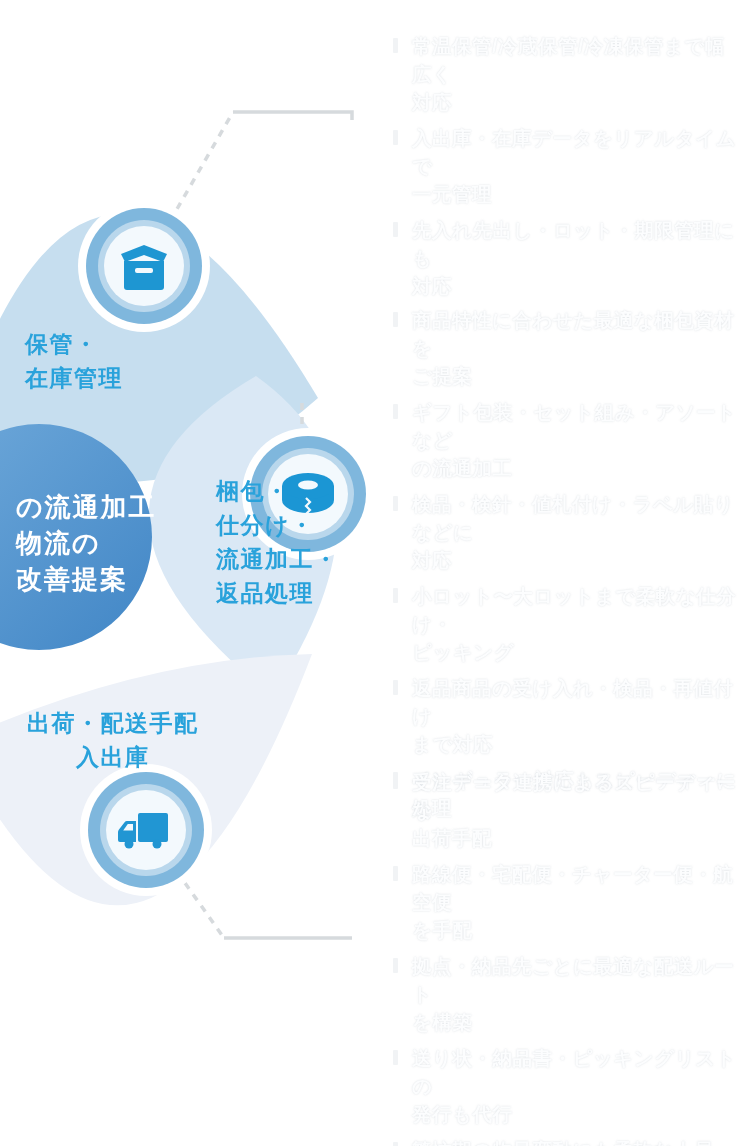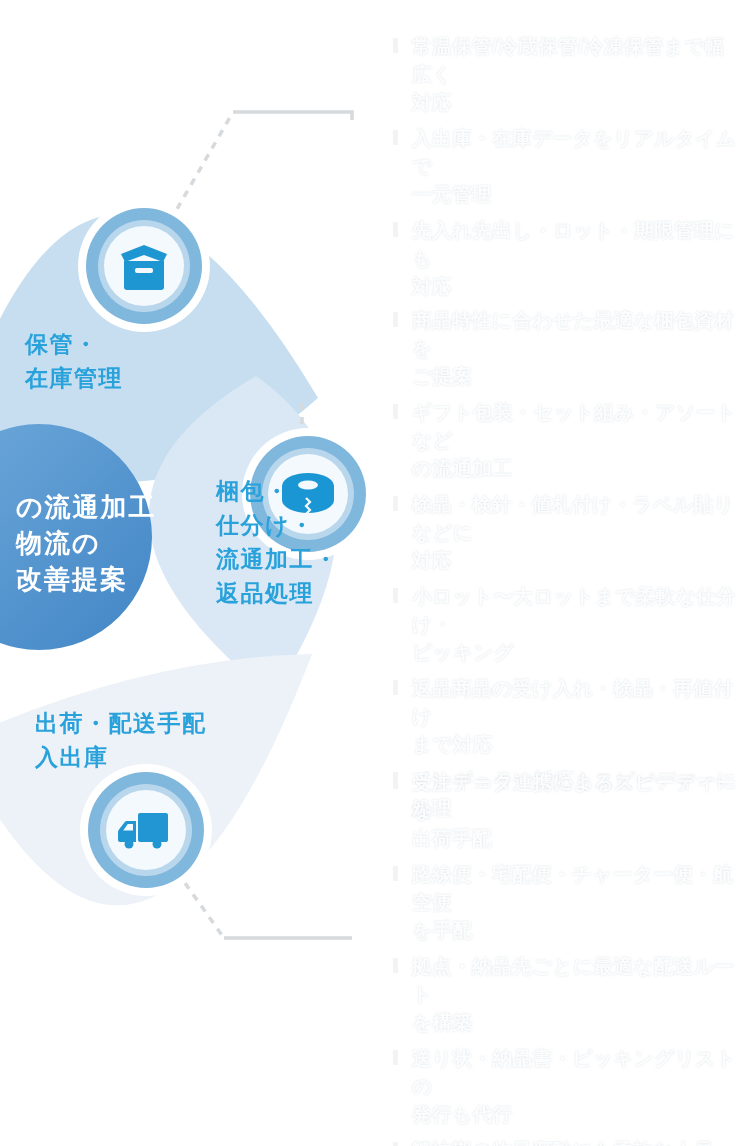--- a/index.html
+++ b/index.html
@@ -109,21 +109,21 @@
   <div class="center-label">の流通加工
 物流の
 改善提案</div>
 
   <div class="petal-label" style="left:25px;top:327px;">保管・
 在庫管理</div>
   <div class="petal-label" style="left:168px;top:474px;margin-left:48px;">梱包・
 仕分け・
 流通加工・
 返品処理</div>
-  <div class="petal-label" style="left:35px;top:706px;">出荷・配送手配
+  <div class="petal-label" style="left:27px;top:706px;text-align:center;">出荷・配送手配
 入出庫</div>
 
   <ul class="svc-list" id="list-storage">
     <li>
       <span class="bullet"></span>
       <span class="svc-text">常温保管/冷蔵保管/冷凍保管まで幅広く
 対応</span>
     </li>
     <li>
       <span class="bullet"></span>

